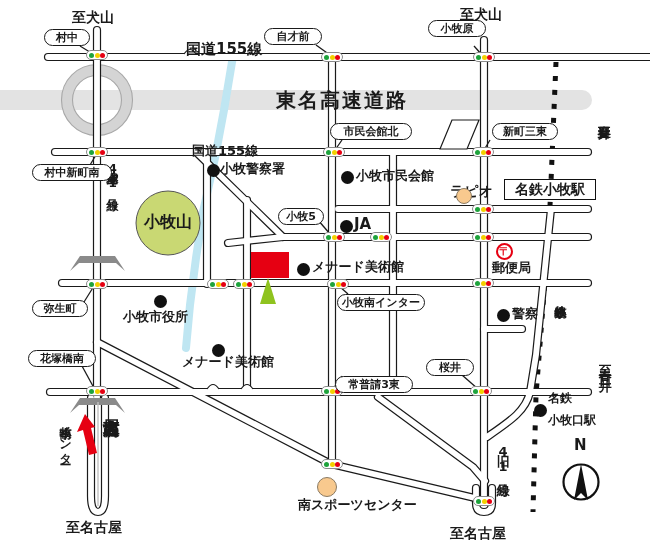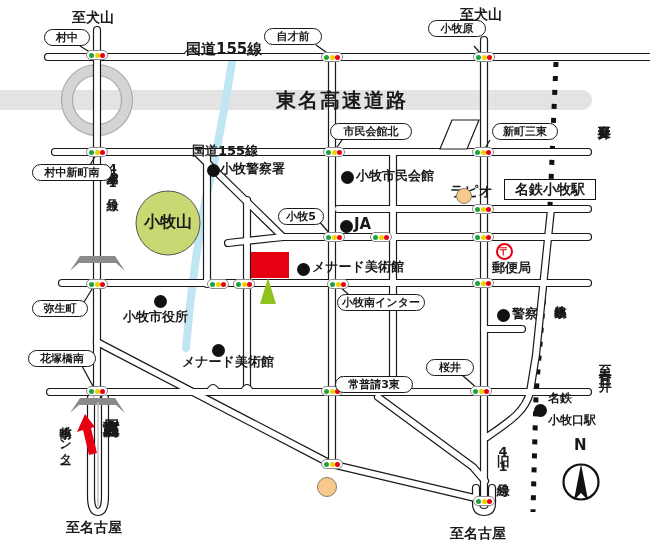--- a/index.html
+++ b/index.html
@@ -150,20 +150,21 @@
     <div class="lbl s13" style="left: 220px; top: 162px;">小牧警察署</div>
     <div class="lbl s16" style="left: 144px; top: 214px;">小牧山</div>
     <div class="lbl s13" style="left: 356px; top: 169px;">小牧市民会館</div>
     <div class="lbl s14" style="left: 450px; top: 184px;">ラピオ</div>
     <div class="lbl s15 b" style="left: 354px; top: 217px;">JA</div>
     <div class="lbl s13" style="left: 312px; top: 260px;">メナード美術館</div>
     <div class="lbl s13" style="left: 492px; top: 261px;">郵便局</div>
     <div class="lbl s13" style="left: 512px; top: 307px;">警察</div>
     <div class="lbl s13" style="left: 112px; top: 310px; margin-left: 11px;">小牧市役所</div>
     <div class="lbl s13" style="left: 182px; top: 355px;">メナード美術館</div>
+    <div class="lbl s13" style="left: 298px; top: 498px;">南スポーツセンター</div>
     <div class="lbl s12" style="left: 548px; top: 392px;">名鉄</div>
     <div class="lbl s12" style="left: 548px; top: 414px;">小牧口駅</div>
     <div class="lbl s14" style="left: 66px; top: 520px;">至名古屋</div>
     <div class="lbl s14" style="left: 450px; top: 526px;">至名古屋</div>
     <div class="lbl s15 b" style="left: 574px; top: 438px;">N</div>
     <div class="lbl s12 v" style="left: 106px; top: 162px;">空港線41号線</div>
     <div class="lbl s12 v" style="left: 554px; top: 296px;">名鉄小牧線</div>
     <div class="lbl s13 v" style="left: 597px; top: 116px;">至春日井</div>
     <div class="lbl s13 v sp" style="left: 598px; top: 354px;">至春日井</div>
     <div class="lbl s13 b v" style="left: 496px; top: 444px;">旧41号線</div>

